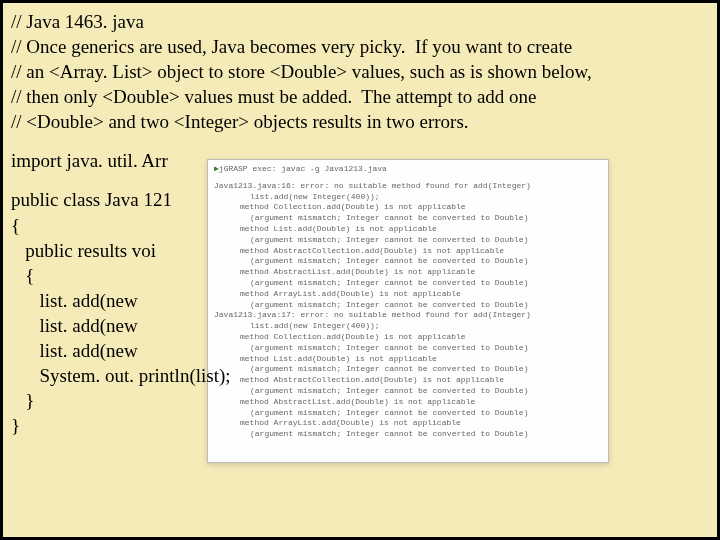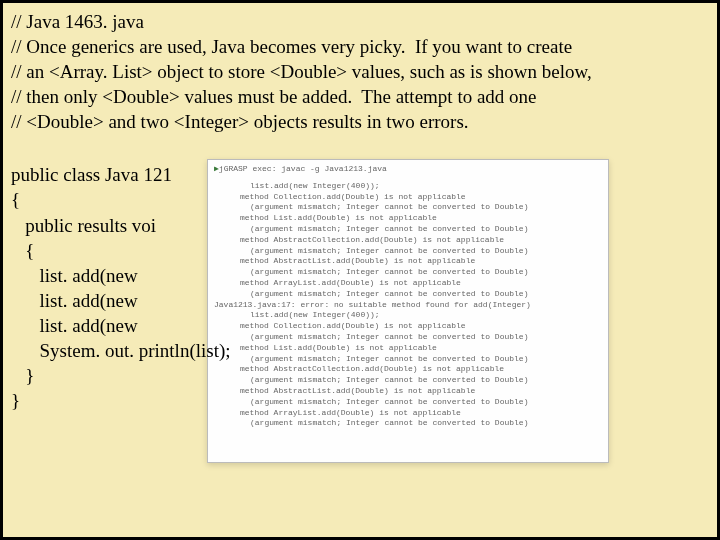--- a/index.html
+++ b/index.html
@@ -45,35 +45,37 @@
 </head>
 <body>
 
 <div class="content">
   <div class="line">// Java 1463. java</div>
   <div class="line">// Once generics are used, Java becomes very picky.  If you want to create</div>
   <div class="line">// an &lt;Array. List&gt; object to store &lt;Double&gt; values, such as is shown below,</div>
   <div class="line">// then only &lt;Double&gt; values must be added.  The attempt to add one</div>
   <div class="line">// &lt;Double&gt; and two &lt;Integer&gt; objects results in two errors.</div>
   <div class="gap"></div>
+  <div class="line">import java. util. Arr</div>
   <div class="gap"></div>
   <div class="line">public class Java 121</div>
   <div class="line">{</div>
   <div class="line">   public results voi</div>
   <div class="line">   {</div>
   <div class="line">      list. add(new</div>
   <div class="line">      list. add(new</div>
   <div class="line">      list. add(new</div>
   <div class="line">      System. out. println(list);</div>
   <div class="line">   }</div>
   <div class="line">}</div>
 </div>
 
 <div class="overlay">
   <div class="block"><span class="arrow">▶</span><span>jGRASP exec: javac -g Java1213.java</span></div>
+  <div>Java1213.java:16: error: no suitable method found for add(Integer)</div>
   <div class="indent2">list.add(new Integer(400));</div>
   <div class="indent1">method Collection.add(Double) is not applicable</div>
   <div class="indent2">(argument mismatch; Integer cannot be converted to Double)</div>
   <div class="indent1">method List.add(Double) is not applicable</div>
   <div class="indent2">(argument mismatch; Integer cannot be converted to Double)</div>
   <div class="indent1">method AbstractCollection.add(Double) is not applicable</div>
   <div class="indent2">(argument mismatch; Integer cannot be converted to Double)</div>
   <div class="indent1">method AbstractList.add(Double) is not applicable</div>
   <div class="indent2">(argument mismatch; Integer cannot be converted to Double)</div>
   <div class="indent1">method ArrayList.add(Double) is not applicable</div>

